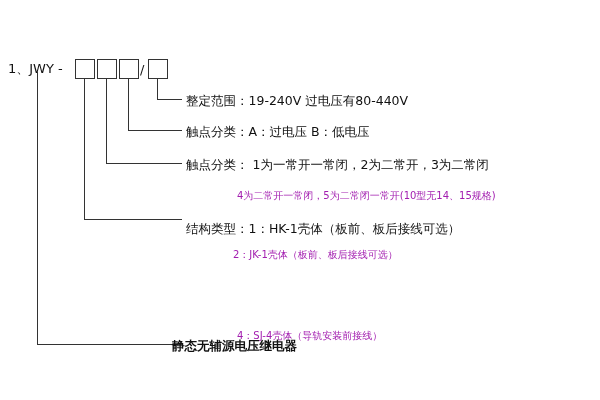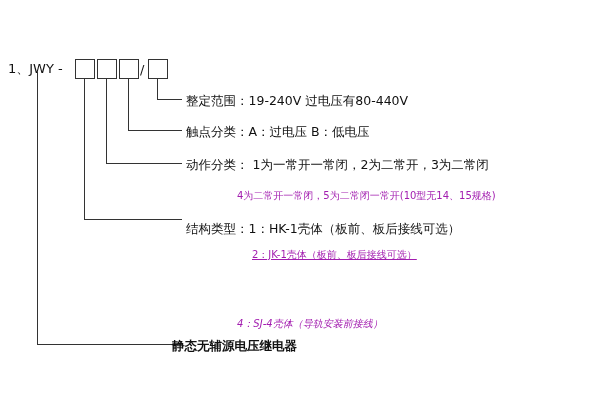--- a/index.html
+++ b/index.html
@@ -89,22 +89,22 @@
   <div class="vline" style="left:84px; top:79px; height:140px;"></div>
   <div class="hline" style="left:84px; top:219px; width:98px;"></div>
 
   <div class="vline" style="left:37px; top:72px; height:272px;"></div>
   <div class="hline" style="left:37px; top:344px; width:145px;"></div>
 
   <div class="desc" style="left:186px; top:93px;text-align:center;">整定范围：19-240V 过电压有80-440V</div>
 
   <div class="desc" style="left:186px; top:124px;">触点分类：A：过电压    B：低电压</div>
 
-  <div class="desc" style="left:186px; top:157px;">动作分类：    1为一常开一常闭，2为二常开，3为二常闭</div>
+  <div class="desc" style="left:186px; top:157px;">触点分类：    1为一常开一常闭，2为二常开，3为二常闭</div>
   <div class="desc-sub" style="left:237px; top:190px;">4为二常开一常闭，5为二常闭一常开(10型无14、15规格)</div>
 
   <div class="desc" style="left:186px; top:213px;margin-top:8px;">结构类型：1：HK-1壳体（板前、板后接线可选）</div>
-  <div class="desc-sub" style="left:252px; top:249px;text-decoration:underline;">2：JK-1壳体（板前、板后接线可选）</div>
-  <div class="desc-sub" style="left:237px; top:318px;font-style:italic;">4：SJ-4壳体（导轨安装前接线）</div>
+  <div class="desc-sub" style="left:233px; top:249px;">2：JK-1壳体（板前、板后接线可选）</div>
+  <div class="desc-sub" style="left:237px; top:330px;">4：SJ-4壳体（导轨安装前接线）</div>
 
   <div class="desc" style="left:172px; top:338px;font-weight:bold;">静态无辅源电压继电器</div>
 
 </div>
 
 </body></html>

